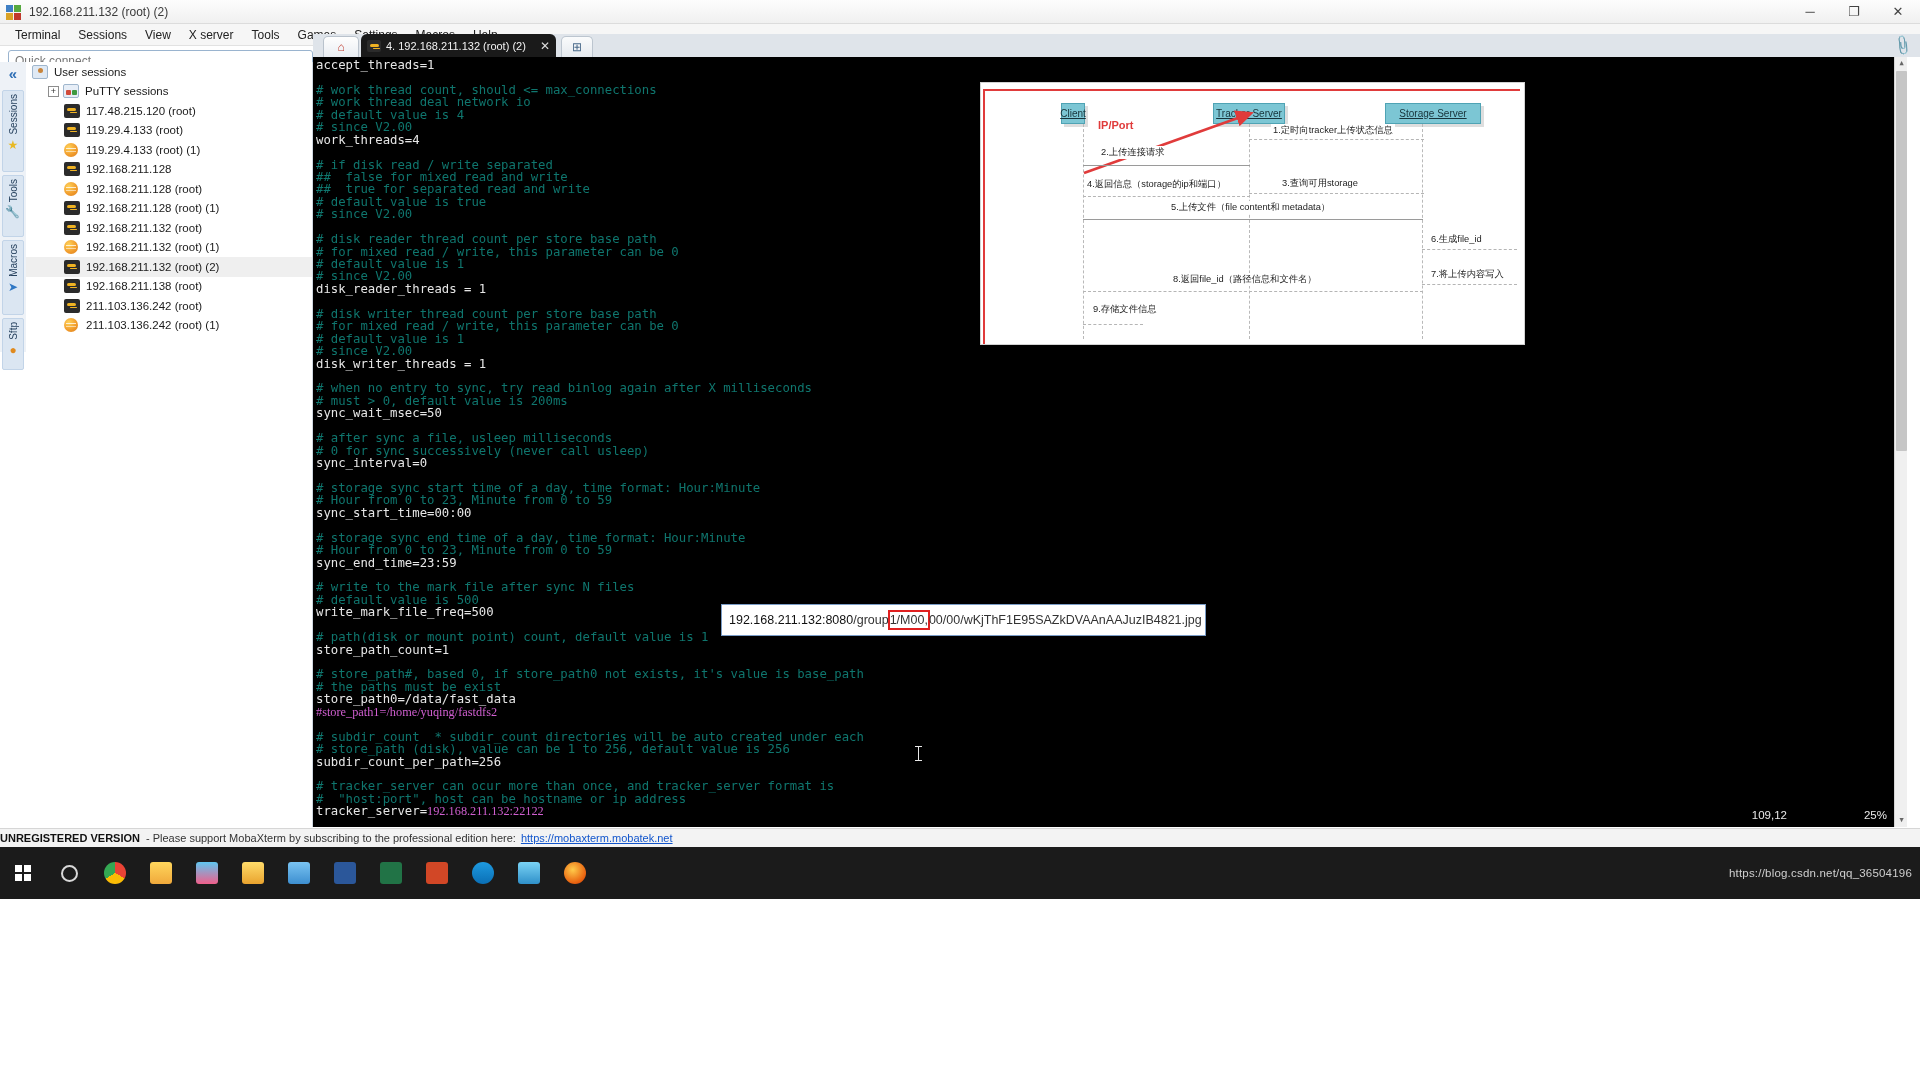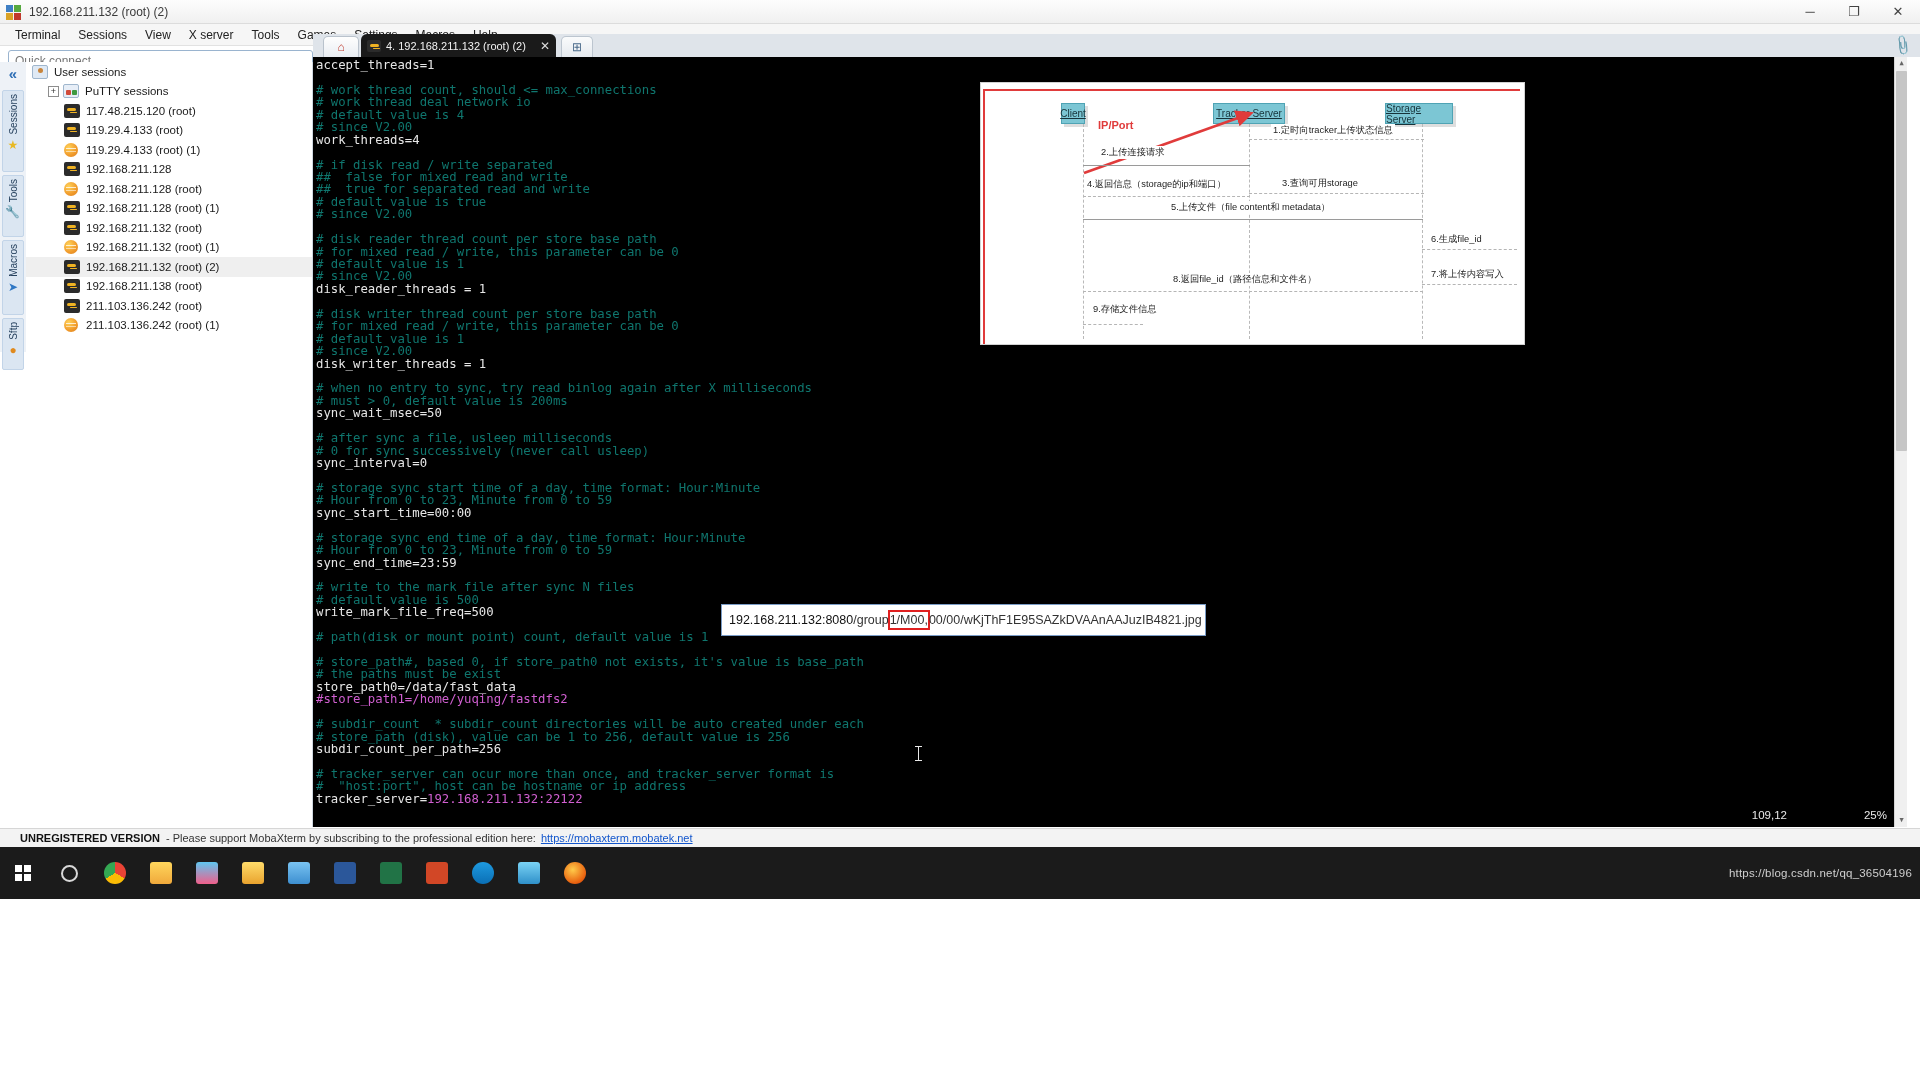--- a/index.html
+++ b/index.html
@@ -165,21 +165,21 @@
     position:absolute; left:313px; top:57px; width:1594px; height:770px;
     background:#000; overflow:hidden;
     font-family:"DejaVu Sans Mono","Liberation Mono",monospace;
     font-size:12.3px; line-height:12.45px;
   }
   .term-inner { padding:2px 0 0 3px; }
   .line { white-space:pre; height:12.45px; }
   .c-comment { color:#0f766e; }
   .c-text    { color:#e6e6e6; }
   .c-green   { color:#2fd22f; }
-  .c-magenta { color:#d15fd1; }
+  .c-magenta { color:#d15fd1;font-family:Liberation Serif, serif; }
 
   .scrollbar {
     position:absolute; right:0; top:0; width:13px; height:770px;
     background:#f0f0f0; border-left:1px solid #d4d4d4;
   }
   .sb-arrow {
     position:absolute; left:0; width:13px; height:13px; background:#efefef;
     font-size:7px; text-align:center; line-height:13px; color:#666;
   }
   .sb-thumb {
@@ -255,21 +255,21 @@
   }
   .ipport {
     position:absolute; font-size:11px; font-weight:bold; color:#e03b3b;
   }
   .redarrow { position:absolute; }
 
   
   .unregbar {
     position:absolute; left:0; top:828px; width:1920px; height:19px;
     background:#f3f3f3; border-top:1px solid #d6d6d6;
-    display:flex; align-items:center; font-size:11px; padding-left:20px;
+    display:flex; align-items:center; font-size:11px; padding-left:0;
   }
   .unreg-strong { font-weight:bold; color:#111; }
   .unreg-mid { color:#333; margin-left:6px; }
   .unreg-link { color:#1155cc; text-decoration:underline; margin-left:5px; }
 
   
   .taskbar {
     position:absolute; left:0; top:847px; width:1920px; height:52px;
     background:#1b1b1b;
     display:flex; align-items:center;
@@ -464,20 +464,21 @@
         <div class="line c-text">&nbsp;</div>
         <div class="line c-comment"># storage sync end time of a day, time format: Hour:Minute</div>
         <div class="line c-comment"># Hour from 0 to 23, Minute from 0 to 59</div>
         <div class="line c-text">sync_end_time=23:59</div>
         <div class="line c-text">&nbsp;</div>
         <div class="line c-comment"># write to the mark file after sync N files</div>
         <div class="line c-comment"># default value is 500</div>
         <div class="line c-text">write_mark_file_freq=500</div>
         <div class="line c-text">&nbsp;</div>
         <div class="line c-comment"># path(disk or mount point) count, default value is 1</div>
+        <div class="line c-text">store_path_count=1</div>
         <div class="line c-text">&nbsp;</div>
         <div class="line c-comment"># store_path#, based 0, if store_path0 not exists, it's value is base_path</div>
         <div class="line c-comment"># the paths must be exist</div>
         <div class="line c-text">store_path0=/data/fast_data</div>
         <div class="line c-magenta">#store_path1=/home/yuqing/fastdfs2</div>
         <div class="line c-text">&nbsp;</div>
         <div class="line c-comment"># subdir_count  * subdir_count directories will be auto created under each</div>
         <div class="line c-comment"># store_path (disk), value can be 1 to 256, default value is 256</div>
         <div class="line c-text">subdir_count_per_path=256</div>
         <div class="line c-text">&nbsp;</div>
@@ -508,21 +509,21 @@
   <div class="diagram">
     <div class="diag-topline"></div>
     <div class="diag-redframe"></div>
 
     <div class="actor" style="left:80px;top:20px;width:24px;">
       <span>Client</span>
     </div>
     <div class="actor" style="left:232px;top:20px;width:72px;">
       <span>Tracker Server</span>
     </div>
-    <div class="actor" style="left:404px;top:20px;width:68px;">
+    <div class="actor" style="left:404px;top:20px;width:96px;">
       <span>Storage Server</span>
     </div>
 
     <div class="lifeline" style="left:102px;top:41px;height:215px;"></div>
     <div class="lifeline" style="left:268px;top:41px;height:215px;"></div>
     <div class="lifeline" style="left:441px;top:41px;height:215px;"></div>
 
     <div class="ipport" style="left:117px;top:36px;">IP/Port</div>
     <svg class="redarrow" style="left:100px;top:26px;" width="180" height="70" viewBox="0 0 180 70">
       <defs>

